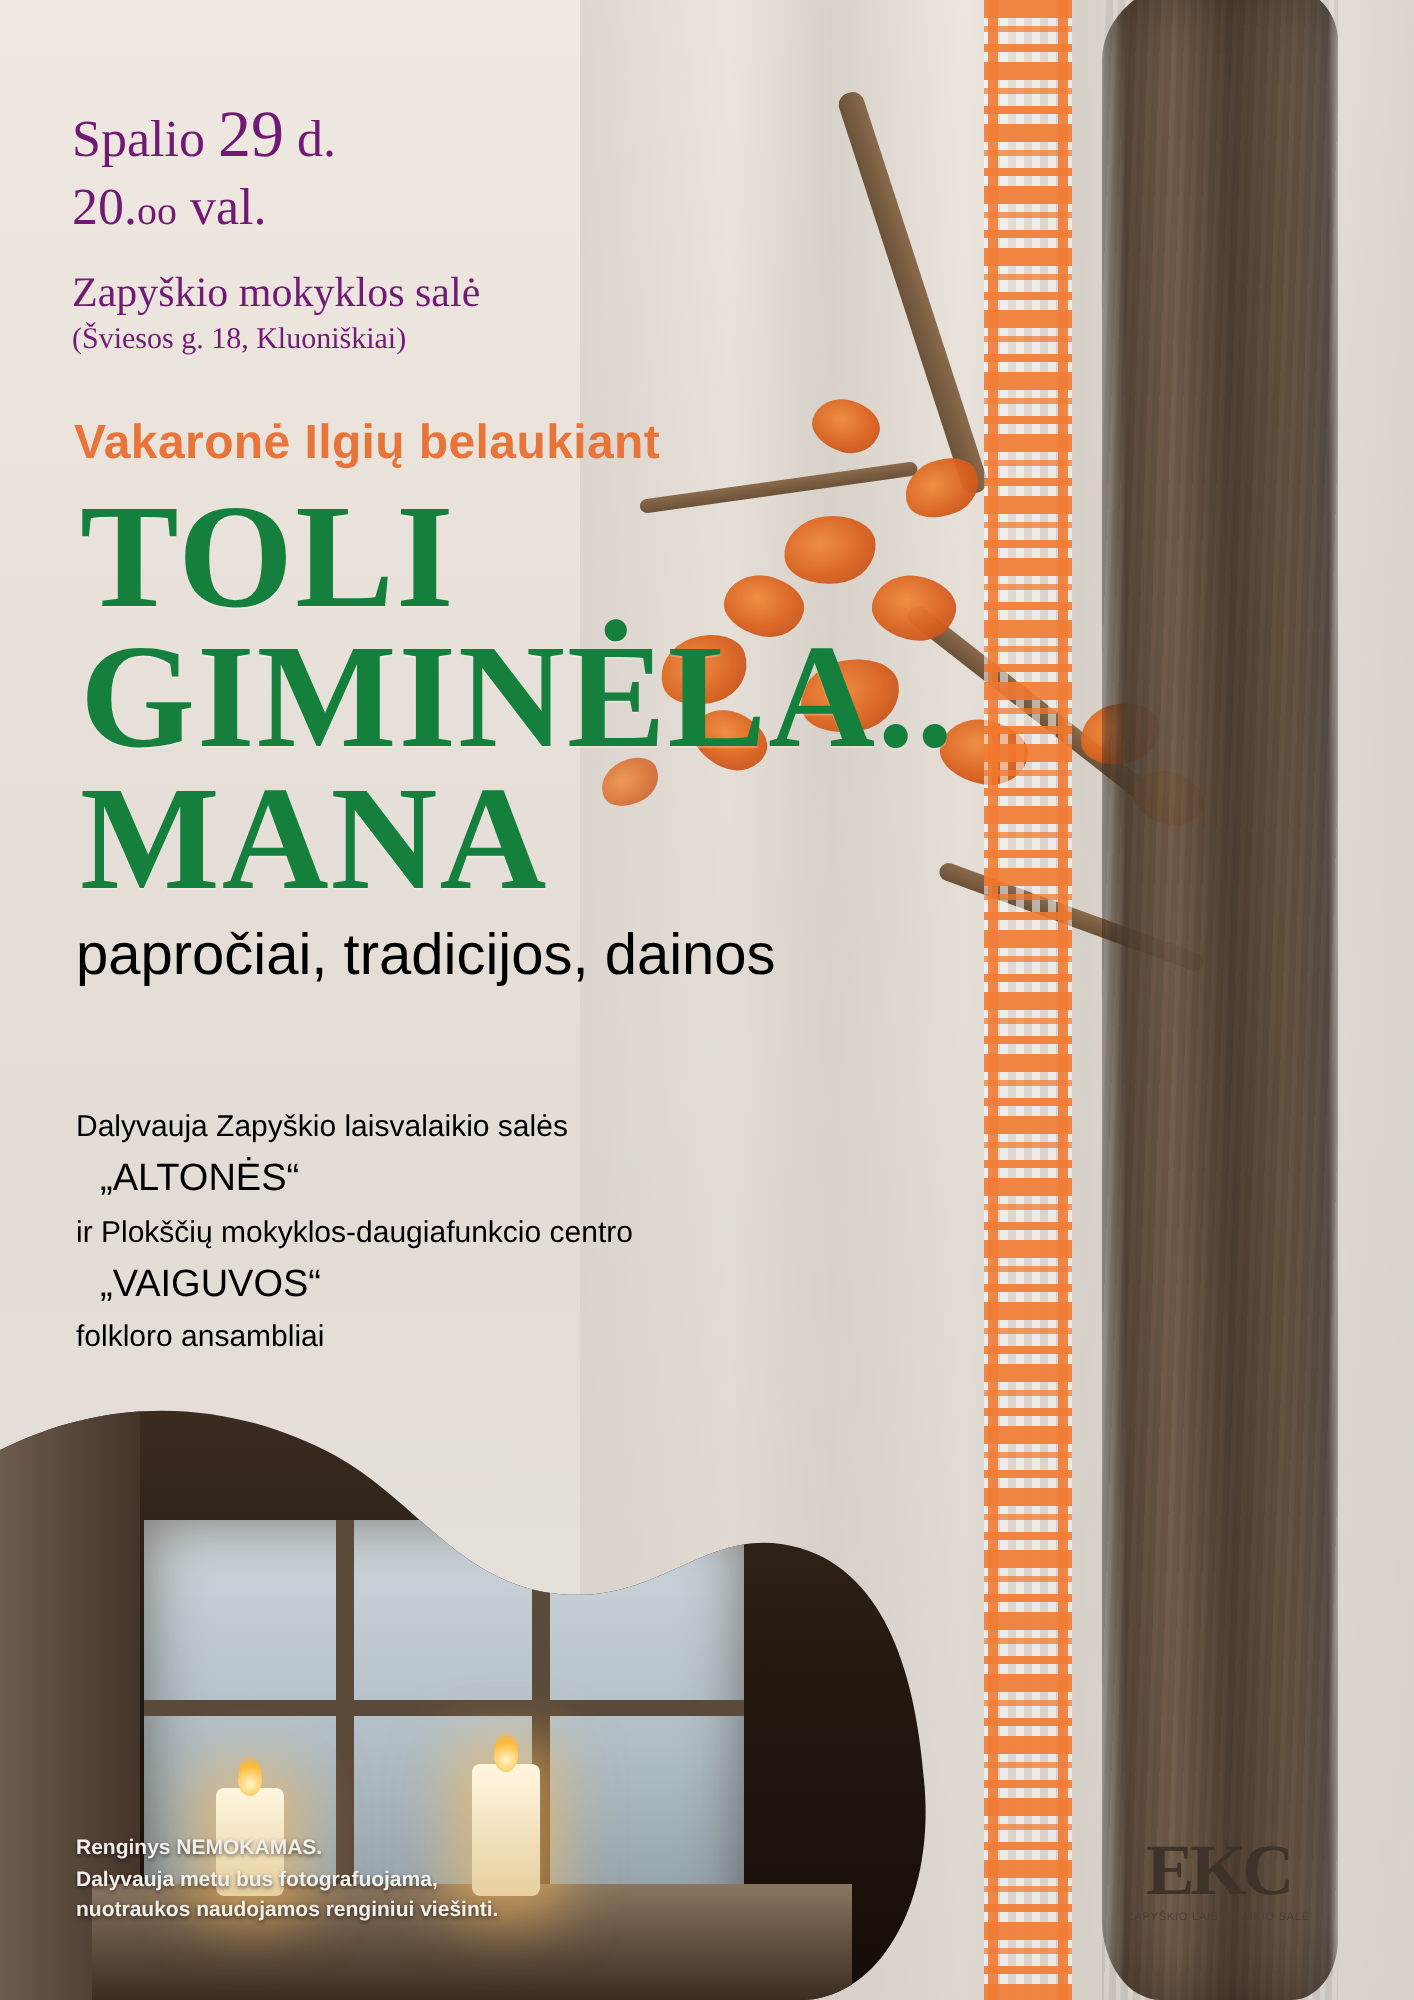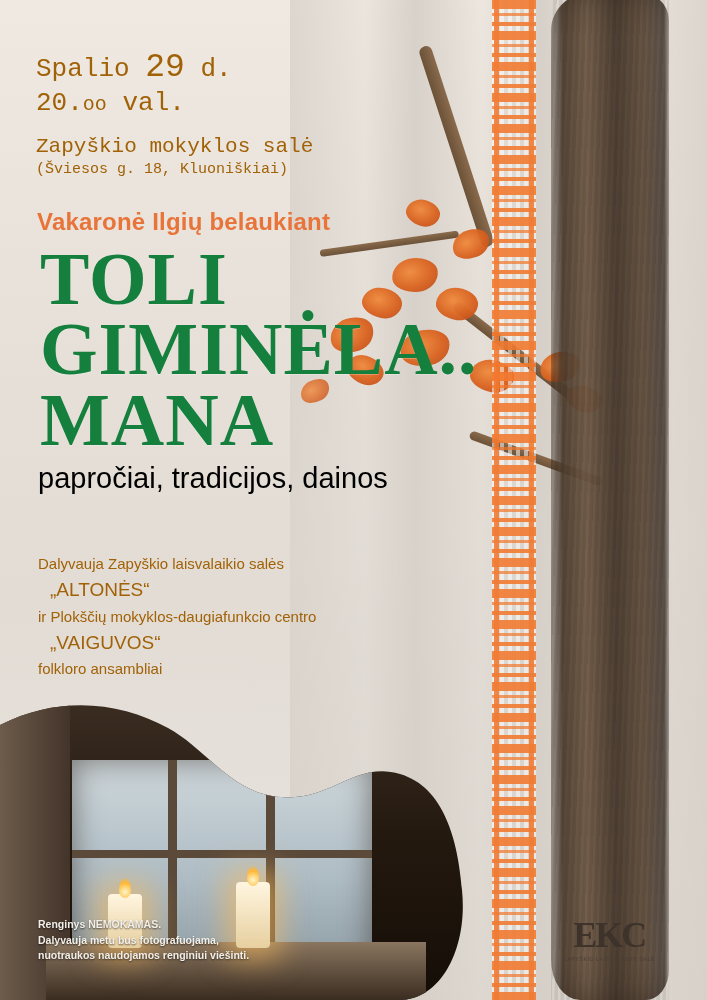--- a/index.html
+++ b/index.html
@@ -180,22 +180,22 @@
     background: radial-gradient(circle at 50% 70%, #fff6c8, #ffb733 60%, rgba(255,160,30,0) 100%);
     border-radius: 50% 50% 50% 50% / 60% 60% 40% 40%;
   }
 
   
   .text-layer { position: absolute; inset: 0; }
 
   .date-block {
     position: absolute;
     left: 36px; top: 48px;
-    color: #a16207;
-    font-family: Liberation Mono, monospace;
+    color: #701a75;
+    font-family: Liberation Serif, serif;
     line-height: 1.22;
   }
   .date-line1 { font-size: 26px; }
   .date-line1 .big { font-size: 33px; }
   .date-line2 { font-size: 26px; }
   .date-line2 .small { font-size: 20px; }
   .date-line3 { font-size: 21px; margin-top: 14px; }
   .date-line4 { font-size: 15px; margin-top: 1px; }
 
   .kicker {
@@ -224,21 +224,21 @@
     position: absolute;
     left: 38px; top: 462px;
     color: #000000;
     font-size: 29px;
     font-weight: 400;
   }
 
   .perf {
     position: absolute;
     left: 38px; top: 552px;
-    color: #a16207;
+    color: #000000;
     font-size: 15px;
     line-height: 1.55;
   }
   .perf .quote { font-size: 19px; margin-left: 12px; }
 
   .footnote {
     position: absolute;
     left: 38px; bottom: 36px;
     color: #f2efe9;
     font-size: 10.5px;

